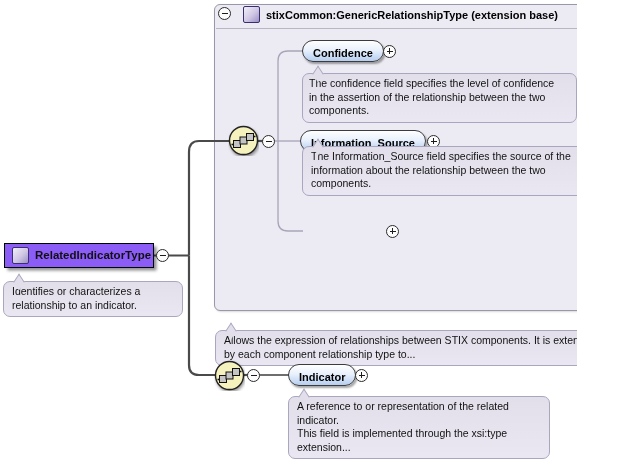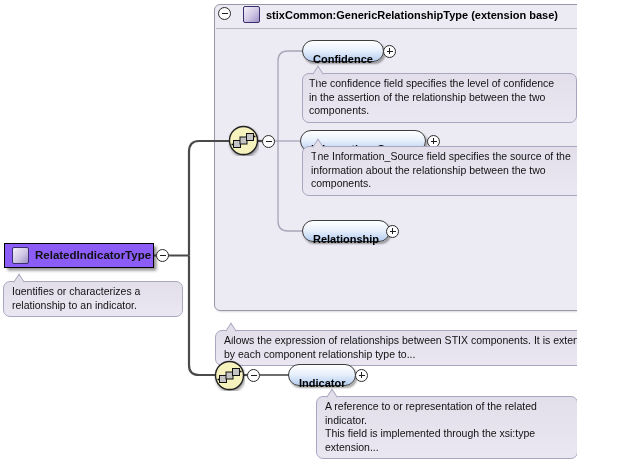--- a/index.html
+++ b/index.html
@@ -28,21 +28,21 @@
     background:#fdfdfd;box-sizing:border-box;
   }
   .toggle::before{
     content:'';position:absolute;left:2.5px;top:5px;width:6px;height:1.4px;background:#1c1c1c;
   }
   .toggle.plus::after{
     content:'';position:absolute;left:4.8px;top:2.7px;width:1.4px;height:6px;background:#1c1c1c;
   }
   
   .pill{
-    position:absolute;height:22px;box-sizing:border-box;padding:12px 10px 0 10px;
+    position:absolute;height:22px;box-sizing:border-box;padding:6px 10px 0 10px;
     border:1px solid #3c3c3c;border-radius:11px;
     background:linear-gradient(#feffff 0%,#e9f1fc 45%,#b6cef0 100%);
     font-size:11px;font-weight:bold;color:#000;white-space:nowrap;
     box-shadow:1.5px 2px 2px rgba(0,0,0,0.35);
     text-align:center;
   }
   
   .rootbox{
     position:absolute;left:4px;top:243px;width:150px;height:25px;box-sizing:border-box;
     background:#8b5cf6;border:1.6px solid #000;box-shadow:2.5px 2.5px 3px rgba(0,0,0,0.45);
@@ -113,21 +113,20 @@
   <div class="annot z3" style="left:302px;top:73px;width:275px;padding-left:6px;">The confidence field specifies the level of confidence
 in the assertion of the relationship between the two
 components.</div>
 
   <div class="pill z3" style="left:300px;top:130px;">Information_Source</div>
   <div class="toggle plus z3" style="left:427px;top:134.5px;"></div>
   <div class="annot z3" style="left:302px;top:146px;width:318px;">The Information_Source field specifies the source of the
 information about the relationship between the two
 components.</div>
 
-  <div class="pill z3" style="left:302px;top:220px;">Relationship</div>
   <div class="toggle plus z3" style="left:386px;top:224.5px;"></div>
 
   <div class="annot z3" style="left:215px;top:318px;width:410px;margin-top:12px;">Allows the expression of relationships between STIX components. It is extended
 by each component relationship type to...</div>
 
   <div class="rootbox z3">
     <div class="type-square" style="left:7px;top:3px;"></div>
     <div class="label">RelatedIndicatorType</div>
   </div>
   <div class="toggle z3" style="left:156px;top:249px;"></div>
@@ -141,18 +140,18 @@
       <line x1="8" y1="-4" x2="12" y2="-4" stroke="#111" stroke-width="1.6"></line>
       <rect x="-10" y="0" width="7" height="7" fill="#c4c4c4" stroke="#111" stroke-width="1"></rect>
       <rect x="-3.5" y="-3.5" width="7" height="7" fill="#c4c4c4" stroke="#111" stroke-width="1"></rect>
       <rect x="3" y="-7" width="7" height="7" fill="#c4c4c4" stroke="#111" stroke-width="1"></rect>
     </svg>
   </div>
   <div class="toggle z3" style="left:247px;top:368.5px;"></div>
 
   <div class="pill z3" style="left:288px;top:364px;">Indicator</div>
   <div class="toggle plus z3" style="left:355px;top:368.5px;"></div>
-  <div class="annot z3" style="left:288px;top:396px;width:262px;margin-left:28px;">A reference to or representation of the related
+  <div class="annot z3" style="left:288px;top:396px;width:262px;">A reference to or representation of the related
 indicator.
 This field is implemented through the xsi:type
 extension...</div>
 
 </div>
 
 </body></html>

